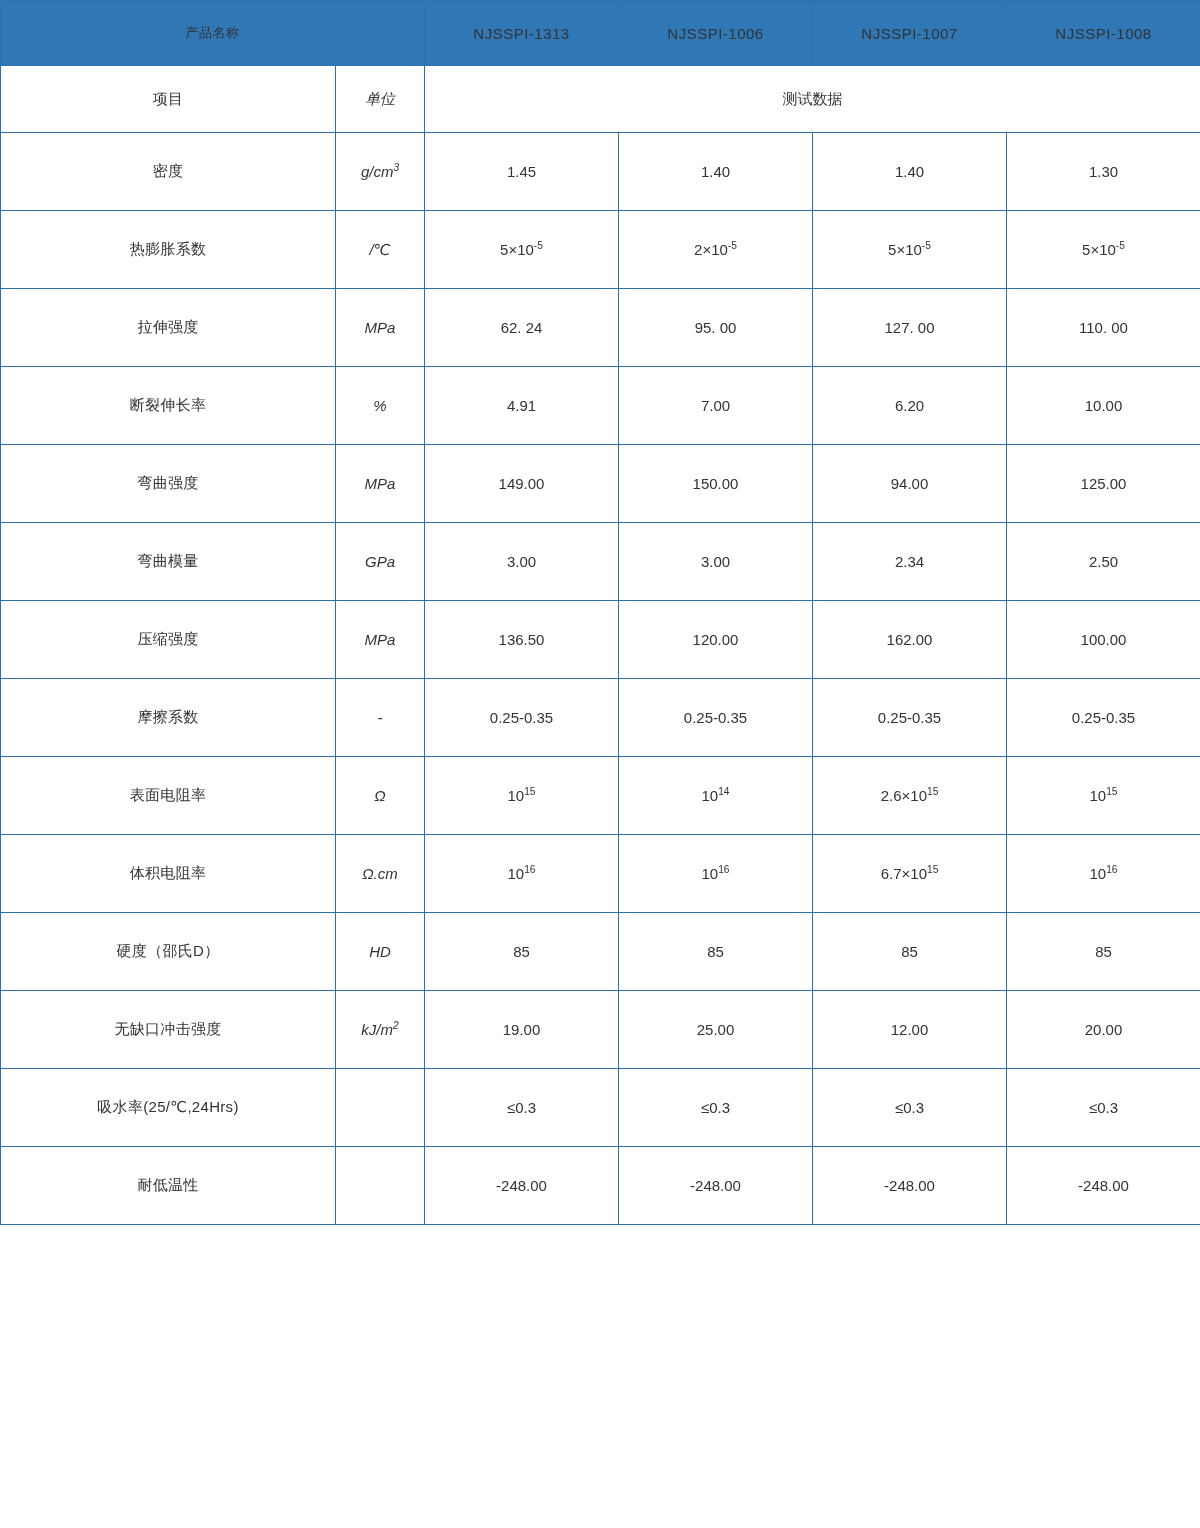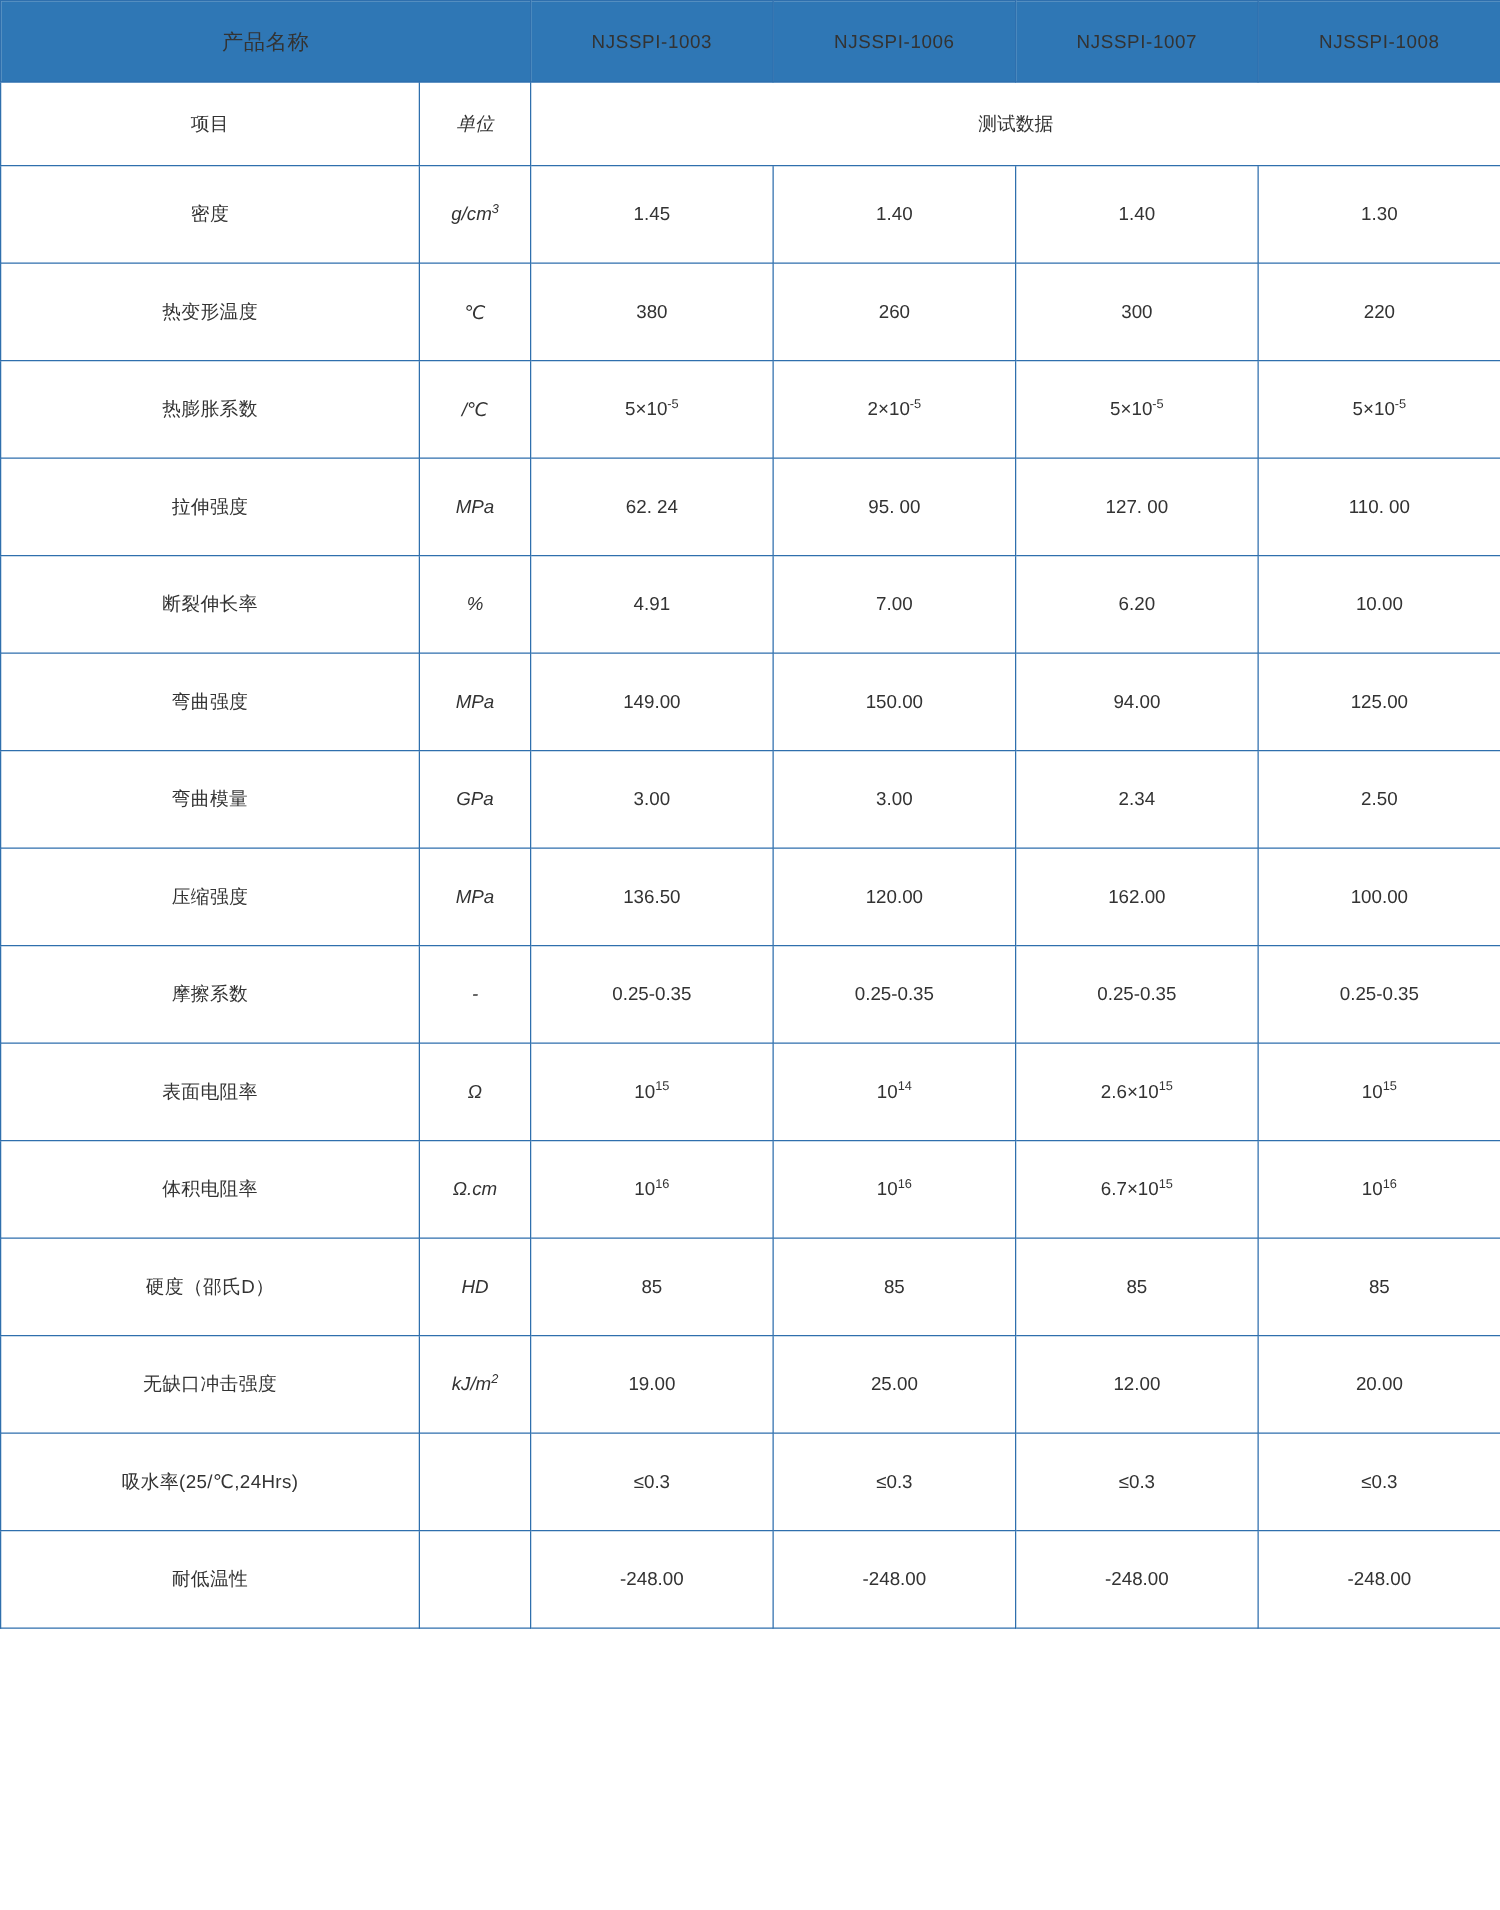--- a/index.html
+++ b/index.html
@@ -30,21 +30,21 @@
   }
   thead th {
     background: #2f77b5;
     color: #ffffff;
     height: 64px;
     font-size: 17px;
     letter-spacing: 0.5px;
     border: 1px solid #2f6fad;
   }
   thead th.prodname {
-    font-size: 17px;
+    font-size: 13px;
   }
   tr.subhead td {
     height: 66px;
     font-size: 15px;
   }
   tr.datarow td {
     height: 77px;
   }
   td.item {
     font-size: 15px;
@@ -72,21 +72,21 @@
     <col style="width:335px">
     <col style="width:89px">
     <col style="width:194px">
     <col style="width:194px">
     <col style="width:194px">
     <col style="width:194px">
   </colgroup>
   <thead>
     <tr>
       <th class="prodname" colspan="2">产品名称</th>
-      <th>NJSSPI-1003</th>
+      <th>NJSSPI-1313</th>
       <th>NJSSPI-1006</th>
       <th>NJSSPI-1007</th>
       <th>NJSSPI-1008</th>
     </tr>
   </thead>
   <tbody>
     <tr class="subhead">
       <td class="item">项目</td>
       <td class="unit">单位</td>
       <td class="val" colspan="4">测试数据</td>
@@ -94,28 +94,20 @@
 
     <tr class="datarow">
       <td class="item">密度</td>
       <td class="unit"><span>g/cm</span><sup>3</sup></td>
       <td class="val">1.45</td>
       <td class="val">1.40</td>
       <td class="val">1.40</td>
       <td class="val">1.30</td>
     </tr>
 
-    <tr class="datarow">
-      <td class="item">热变形温度</td>
-      <td class="unit">℃</td>
-      <td class="val">380</td>
-      <td class="val">260</td>
-      <td class="val">300</td>
-      <td class="val">220</td>
-    </tr>
 
     <tr class="datarow">
       <td class="item">热膨胀系数</td>
       <td class="unit">/℃</td>
       <td class="val"><span>5×10</span><sup>-5</sup></td>
       <td class="val"><span>2×10</span><sup>-5</sup></td>
       <td class="val"><span>5×10</span><sup>-5</sup></td>
       <td class="val"><span>5×10</span><sup>-5</sup></td>
     </tr>
 

